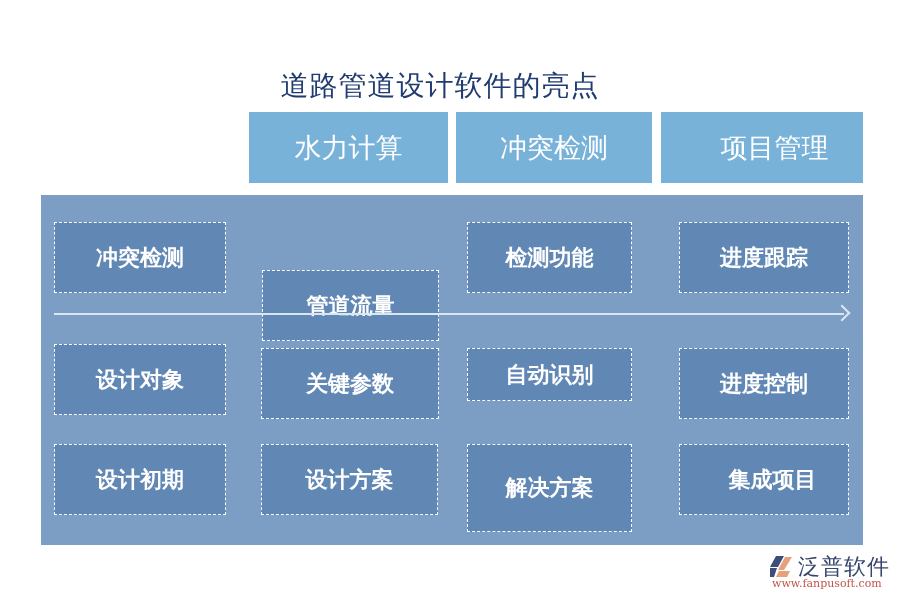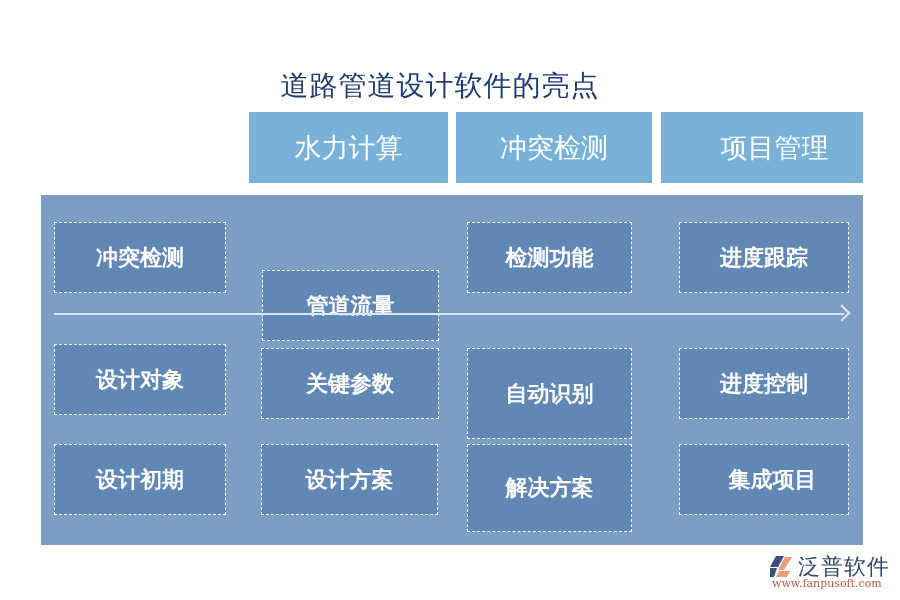--- a/index.html
+++ b/index.html
@@ -64,21 +64,21 @@
   <div class="box" style="left:13px;top:27px;width:172px;height:71px;">冲突检测</div>
   <div class="box" style="left:221px;top:27px;width:177px;height:71px;margin-top:48px;">管道流量</div>
   <div class="box" style="left:426px;top:27px;width:165px;height:71px;">检测功能</div>
   <div class="box" style="left:638px;top:27px;width:170px;height:71px;">进度跟踪</div>
 
   <div class="arrow-line"></div>
   <div class="arrow-head"></div>
 
   <div class="box" style="left:13px;top:149px;width:172px;height:71px;">设计对象</div>
   <div class="box" style="left:220px;top:153px;width:178px;height:71px;">关键参数</div>
-  <div class="box" style="left:426px;top:153px;width:165px;height:91px;">自动识别</div>
+  <div class="box" style="left:426px;top:153px;width:165px;height:53px;">自动识别</div>
   <div class="box" style="left:13px;top:249px;width:172px;height:71px;">设计初期</div>
 
   <div class="box" style="left:638px;top:153px;width:170px;height:71px;">进度控制</div>
   <div class="box" style="left:220px;top:249px;width:177px;height:71px;">设计方案</div>
   <div class="box" style="left:426px;top:249px;width:165px;height:88px;">解决方案</div>
   <div class="box" style="left:638px;top:249px;width:170px;height:71px;padding-left:17px;">集成项目</div>
 </div>
 
 <div class="logo">
   <svg class="logo-icon" viewBox="0 0 26 22">

